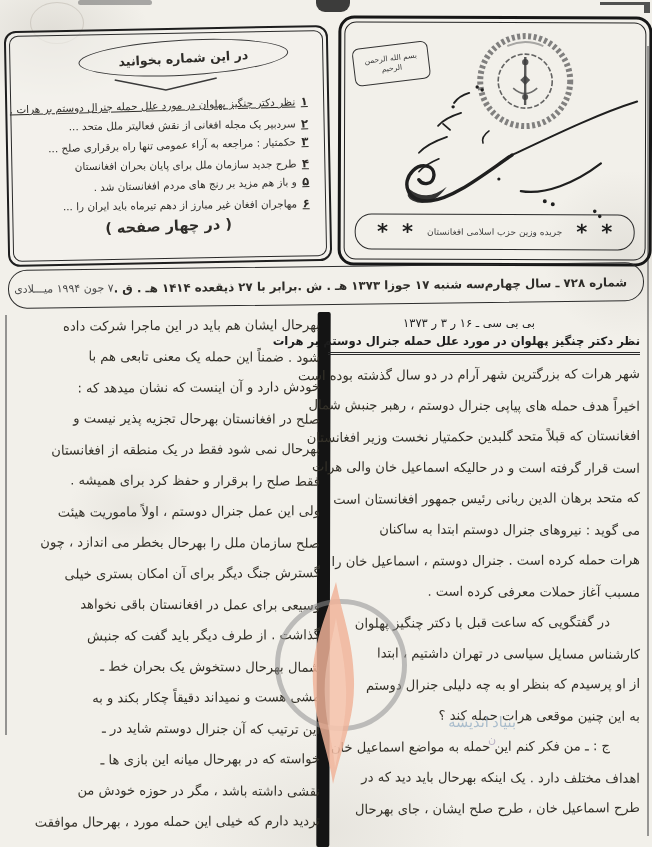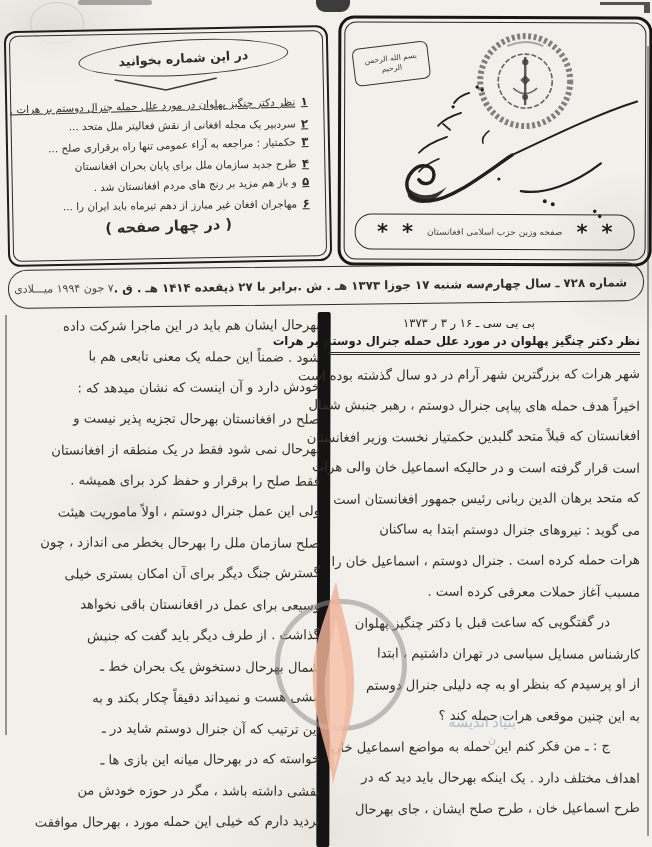--- a/index.html
+++ b/index.html
@@ -156,21 +156,21 @@
           <circle cx="204" cy="125" r="2"></circle>
         <circle cx="246" cy="132" r="1.8"></circle>
           <circle cx="251" cy="137" r="1.8"></circle>
         <circle cx="150" cy="100" r="1.6"></circle>
       </g>
     </svg>
 
     <div class="mast-band">
       <span class="star">*</span>
       <span class="star">*</span>
-      <span class="band-text fa">صفحه وزین حزب اسلامی افغانستان</span>
+      <span class="band-text fa">جریده وزین حزب اسلامی افغانستان</span>
       <span class="star">*</span>
       <span class="star">*</span>
     </div>
   </div>
 </div>
 
 <div class="dateband">
   <span>شماره ۷۲۸ ـ سال چهارم</span>
   <span>سه شنبه ۱۷ جوزا ۱۳۷۳ هـ . ش .</span>
   <span>برابر با ۲۷ ذیقعده ۱۴۱۴ هـ . ق .</span>

